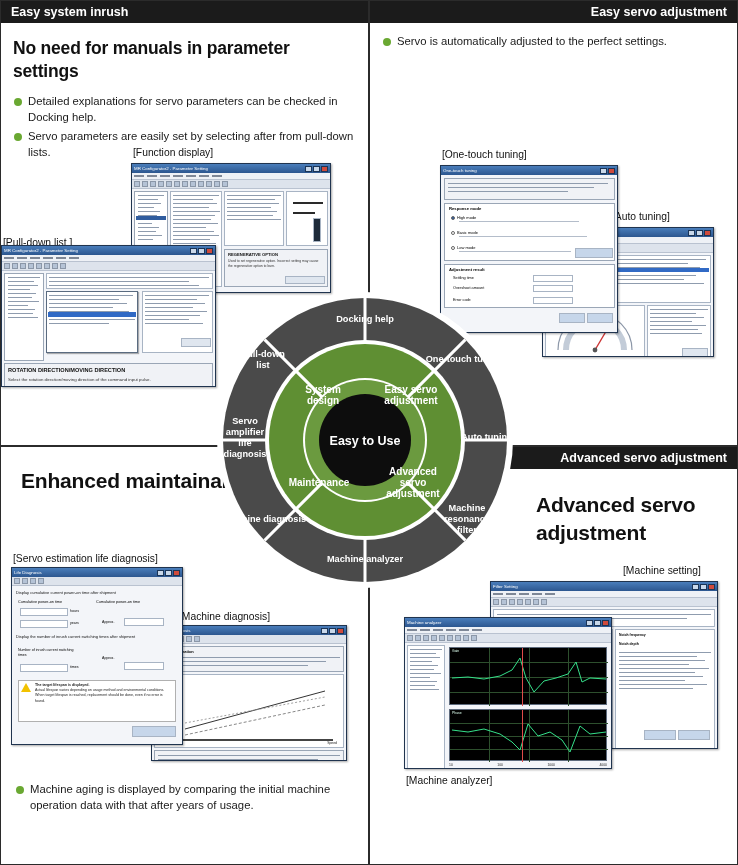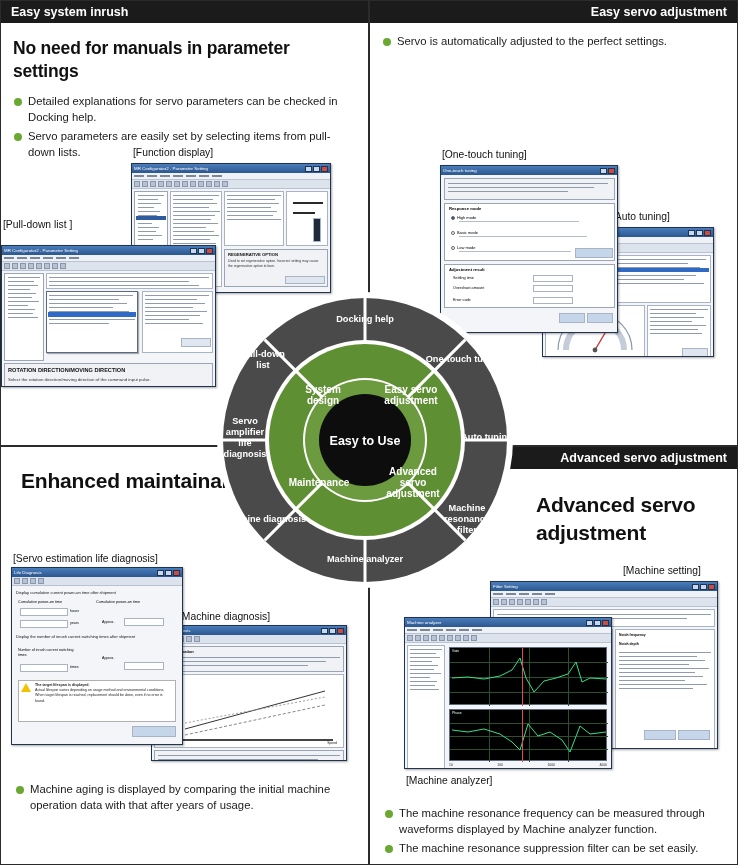--- a/index.html
+++ b/index.html
@@ -159,25 +159,25 @@
 </style>
 </head>
 <body>
 
 <div class="quad q-tl">
   <div class="qhead left">Easy system inrush</div>
   <div class="qbody">
     <h2 class="big">No need for manuals in parameter settings</h2>
     <ul class="bul">
       <li>Detailed explanations for servo parameters can be checked in Docking help.</li>
-      <li>Servo parameters are easily set by selecting items from pull-down lists.</li>
+      <li>Servo parameters are easily set by selecting after from pull-down lists.</li>
     </ul>
 
     <div class="caption" style="position:absolute; left:132px; top:124px;">[Function display]</div>
-    <div class="caption" style="position:absolute; left:2px; top:196px;">[Pull-down list ]</div>
+    <div class="caption" style="position:absolute; left:2px; top:214px;">[Pull-down list ]</div>
 
     <div class="win" style="left:130px; top:140px; width:200px; height:130px;">
       <div class="tb">
         <span class="tt">MR Configurator2 - Parameter Setting</span>
         <span class="bx"></span>
         <span class="bx"></span>
         <span class="bx red"></span>
       </div>
       <div class="mb">
           <i></i>
@@ -720,24 +720,20 @@
         <div style="position:absolute; left:44px; top:120px; width:158px; display:flex; justify-content:space-between; font-size:3.4px; color:#222;">
           <span>10</span>
           <span>100</span>
           <span>1000</span>
           <span>4000</span>
         </div>
 
       </div>
     </div>
 
-    <ul class="bul" style="position:absolute; left:14px; top:336px; width:340px;">
-      <li>The machine resonance frequency can be measured through waveforms displayed by Machine analyzer function.</li>
-      <li>The machine resonance suppression filter can be set easily.</li>
-    </ul>
   </div>
 </div>
 
 <div class="wheel">
   <svg width="300" height="300" viewBox="0 0 300 300">
     <defs>
       
     </defs>
 
     <circle cx="150" cy="150" r="148" fill="#ffffff"></circle>

